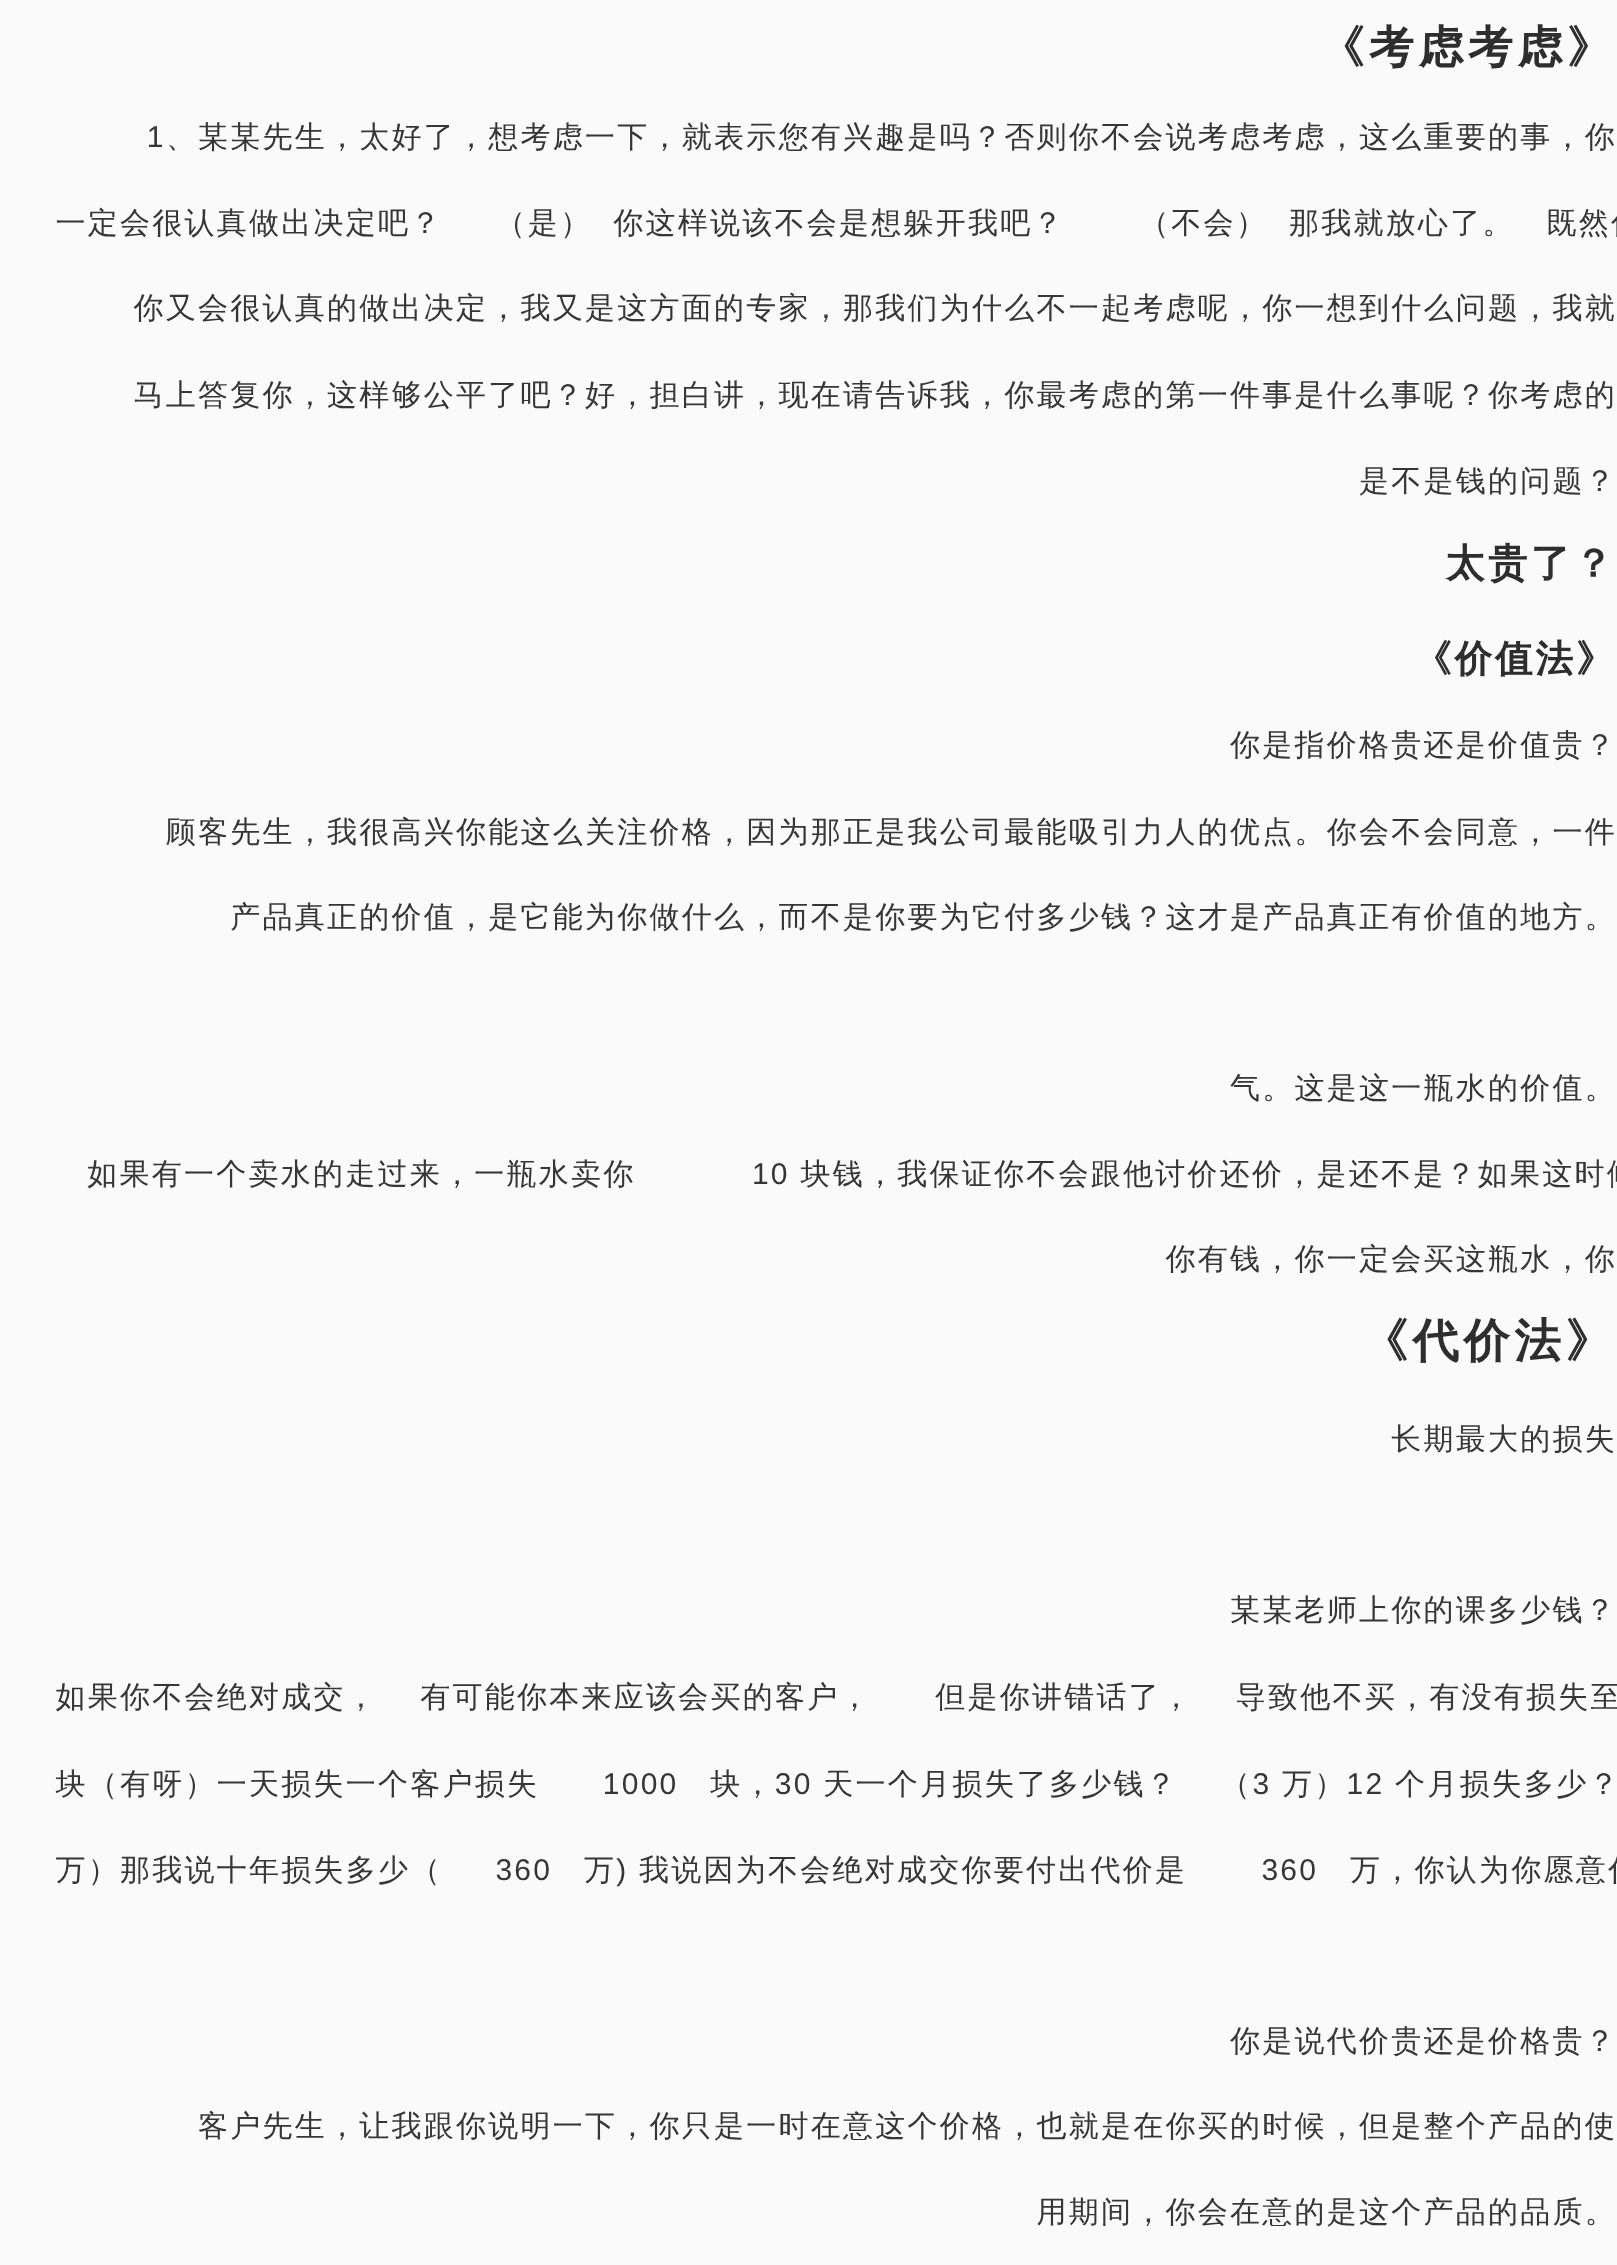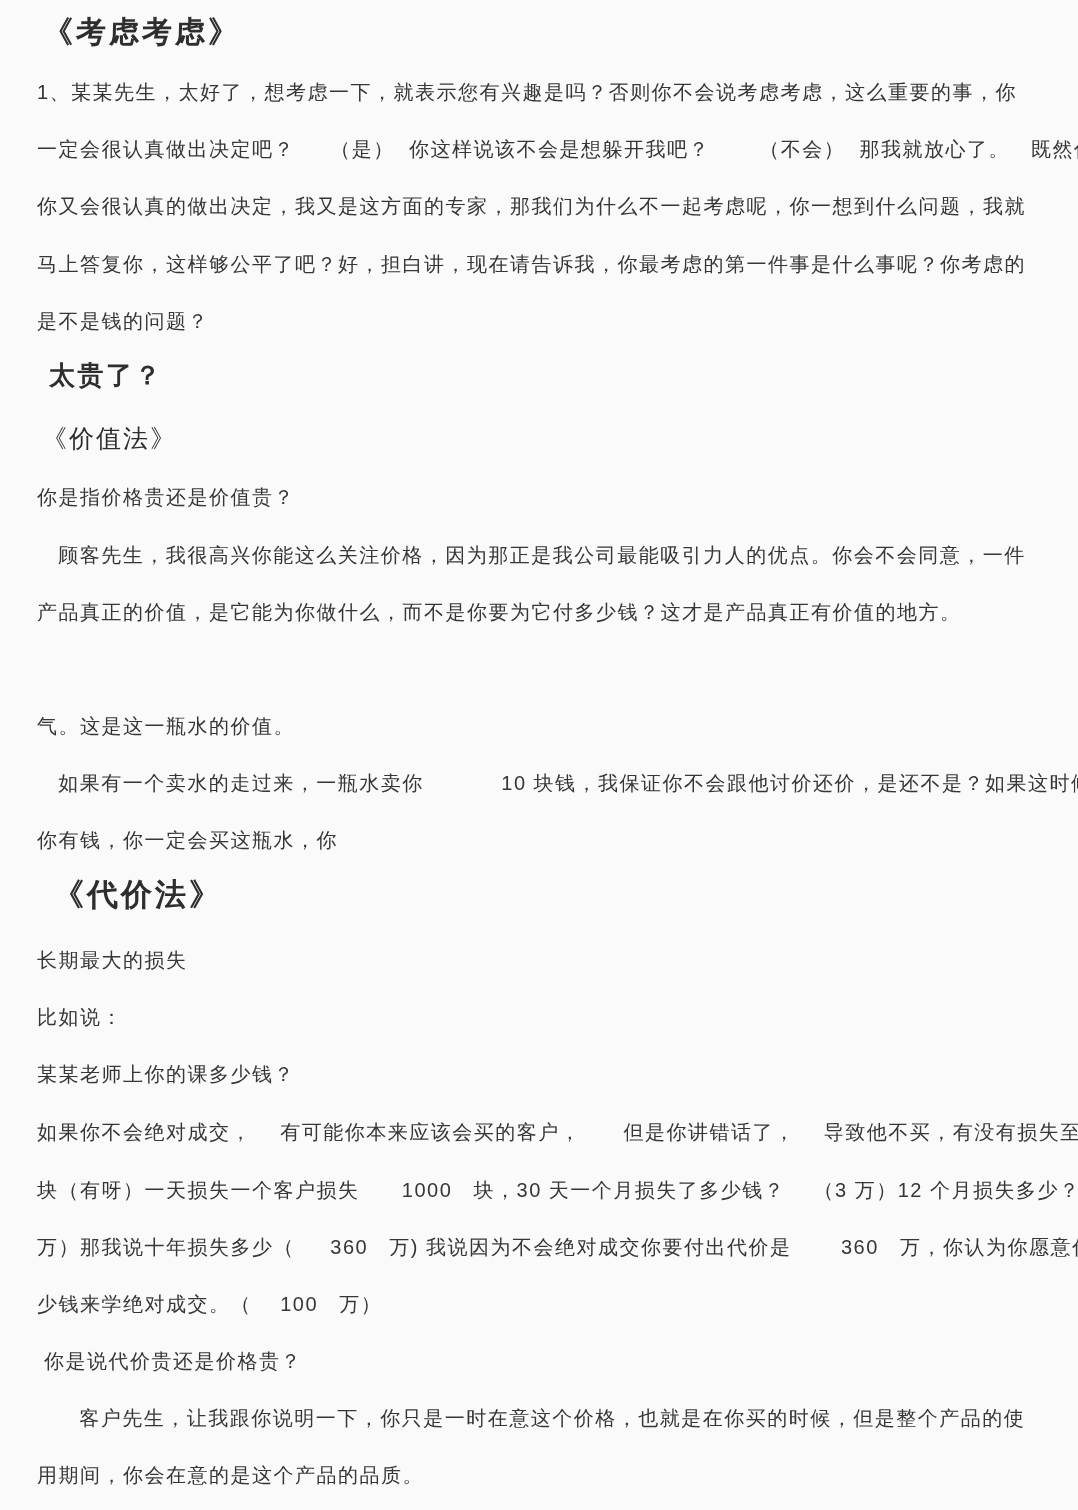--- a/index.html
+++ b/index.html
@@ -20,40 +20,41 @@
     position: absolute;
     left: 37px;
     right: 0;
     white-space: pre;
     overflow: hidden;
     font-family: "Liberation Sans", "DejaVu Sans", sans-serif;
     font-size: 20px;
     letter-spacing: 1.5px;
     line-height: 1.2;
     color: #363636;
+    text-align: right;
   }
   .h1 {
     font-family: "DejaVu Serif", "Liberation Serif", serif;
     font-size: 30px;
     font-weight: 600;
     letter-spacing: 3px;
     margin-left: 6px;
     color: #2e2e2e;
   }
   .h2 {
     font-size: 26px;
     font-weight: 600;
     letter-spacing: 2.5px;
     margin-left: 12px;
     color: #2e2e2e;
   }
   .h3 {
     font-family: "DejaVu Serif", "Liberation Serif", serif;
     font-size: 25px;
-    font-weight: 400;
+    font-weight: 700;
     letter-spacing: 2px;
     margin-left: 5px;
     color: #2e2e2e;
   }
   .h4 {
     font-family: "DejaVu Serif", "Liberation Serif", serif;
     font-size: 31px;
     font-weight: 700;
     letter-spacing: 3px;
     margin-left: 16px;
@@ -73,22 +74,20 @@
   <div class="ln" style="top:309px">是不是钱的问题？</div>
   <div class="ln h3" style="top:424px">《价值法》</div>
   <div class="ln" style="top:485px">你是指价格贵还是价值贵？</div>
   <div class="ln" style="top:543px">   顾客先生，我很高兴你能这么关注价格，因为那正是我公司最能吸引力人的优点。你会不会同意，一件</div>
   <div class="ln" style="top:600px">产品真正的价值，是它能为你做什么，而不是你要为它付多少钱？这才是产品真正有价值的地方。</div>
   <div class="ln" style="top:714px">气。这是这一瓶水的价值。</div>
   <div class="ln" style="top:771px">   如果有一个卖水的走过来，一瓶水卖你           10 块钱，我保证你不会跟他讨价还价，是还不是？如果这时候</div>
   <div class="ln" style="top:828px">你有钱，你一定会买这瓶水，你</div>
   <div class="ln h4" style="top:876px">《代价法》</div>
   <div class="ln" style="top:948px">长期最大的损失</div>
-  <div class="ln" style="top:1005px">比如说：</div>
   <div class="ln" style="top:1062px">某某老师上你的课多少钱？</div>
   <div class="ln" style="top:1120px">如果你不会绝对成交，    有可能你本来应该会买的客户，      但是你讲错话了，    导致他不买，有没有损失至少    1000</div>
   <div class="ln" style="top:1178px">块（有呀）一天损失一个客户损失      1000   块，30 天一个月损失了多少钱？    （3 万）12 个月损失多少？    （36</div>
   <div class="ln" style="top:1235px">万）那我说十年损失多少（     360   万) 我说因为不会绝对成交你要付出代价是       360   万，你认为你愿意付出多</div>
-  <div class="ln" style="top:1292px">少钱来学绝对成交。（    100   万）</div>
   <div class="ln" style="top:1349px"> 你是说代价贵还是价格贵？</div>
   <div class="ln" style="top:1406px">      客户先生，让我跟你说明一下，你只是一时在意这个价格，也就是在你买的时候，但是整个产品的使</div>
   <div class="ln" style="top:1463px">用期间，你会在意的是这个产品的品质。</div>
 </div>
 
 </body></html>

